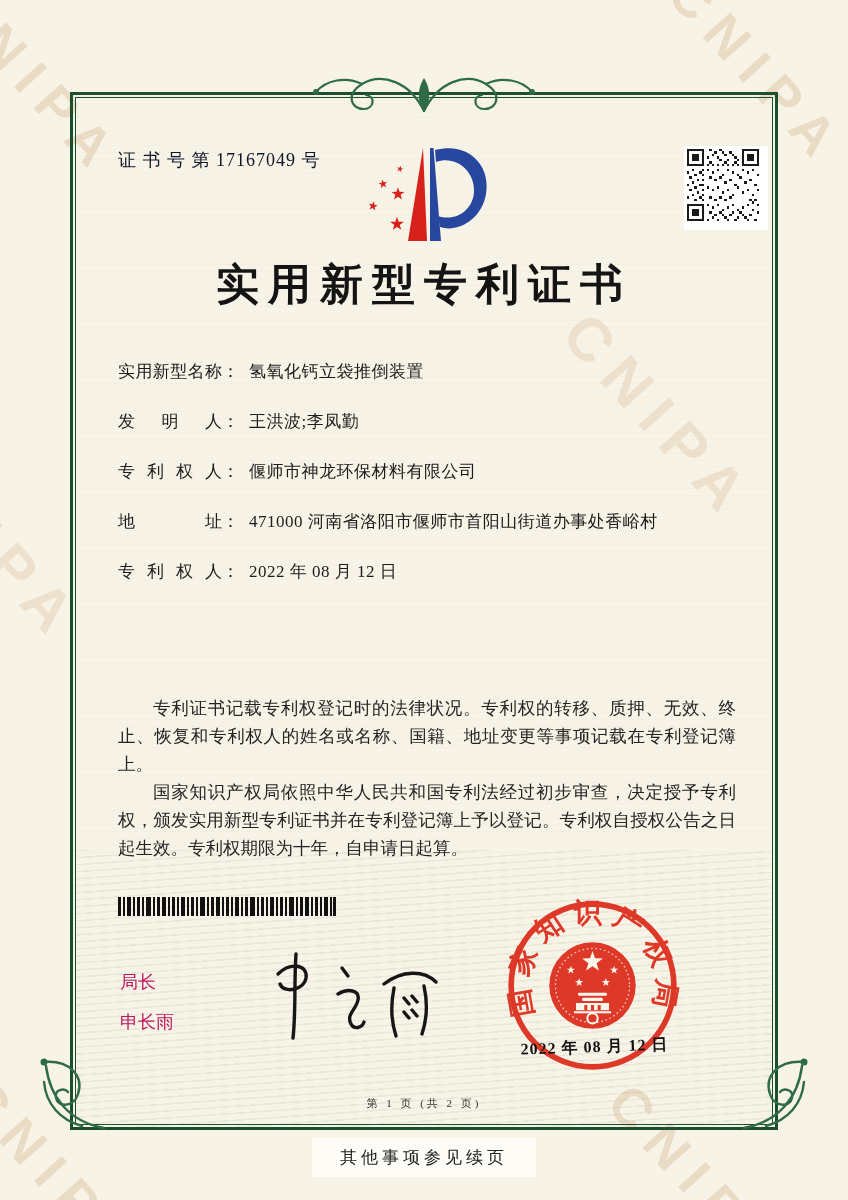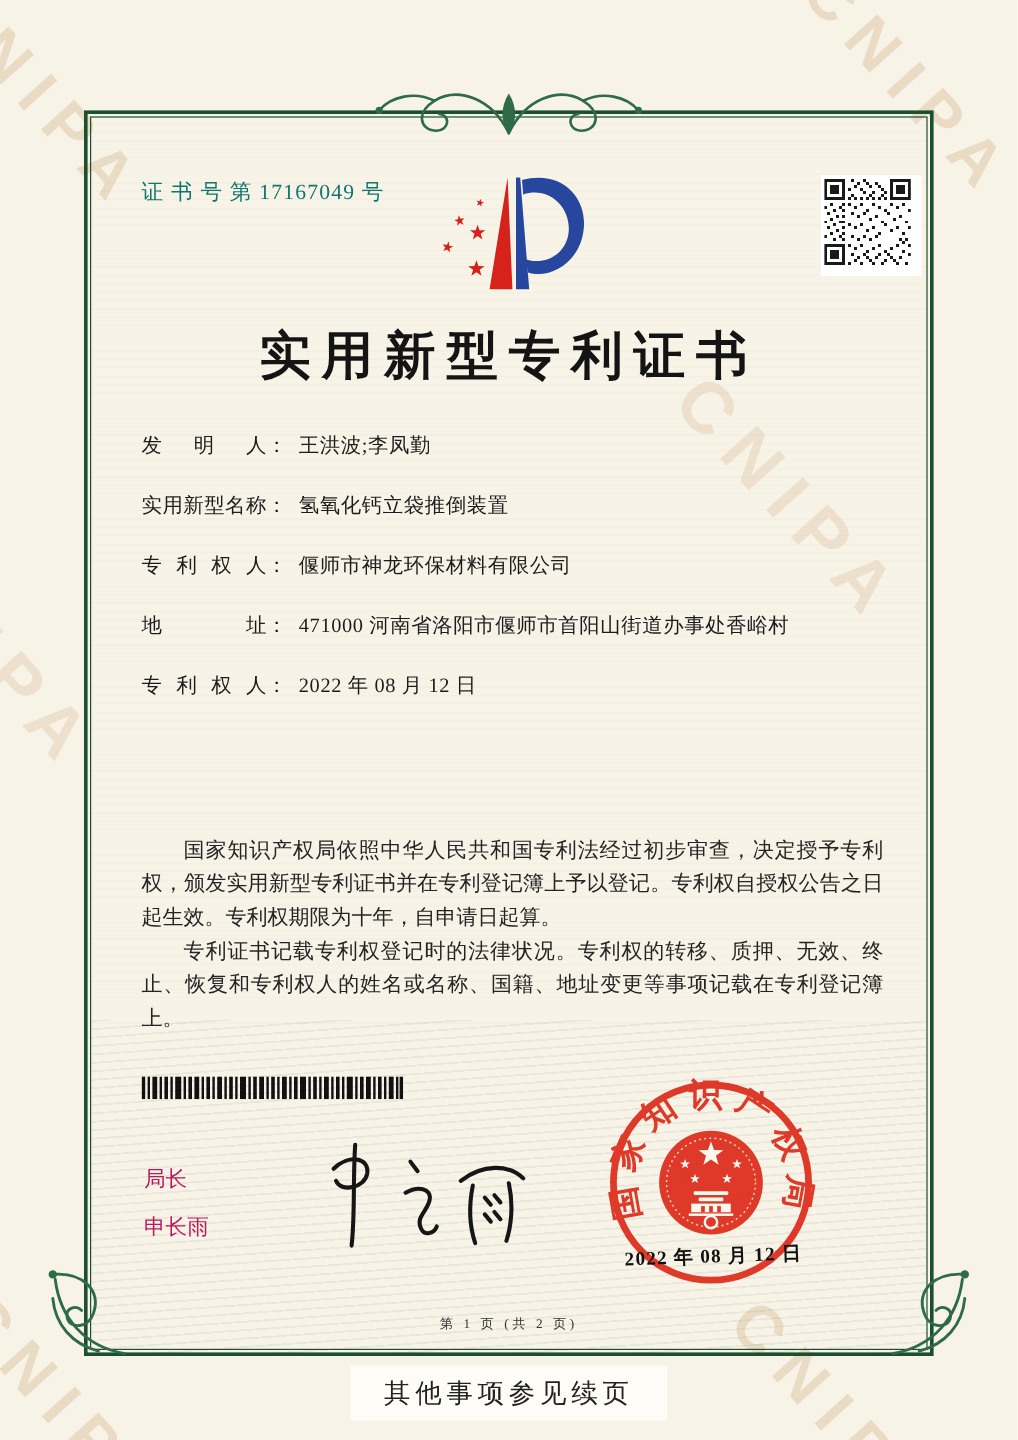--- a/index.html
+++ b/index.html
@@ -12,47 +12,47 @@
   .wm.big{font-size:60px;color:rgba(210,180,140,0.28);}
   
   .frame{position:absolute;z-index:1;left:70px;top:92px;right:70px;bottom:70px;
     border:3px solid #1c4f30;}
   .frame::after{content:"";position:absolute;inset:2px;border:1px solid #1c4f30;}
   .waves{position:absolute;z-index:1;left:76px;right:76px;top:850px;height:278px;
     background:repeating-linear-gradient(176deg,rgba(140,165,140,0.14) 0 1.5px,transparent 1.5px 7px);}
   .waves-soft{position:absolute;z-index:1;left:76px;right:76px;top:96px;height:760px;
     background:repeating-linear-gradient(180deg,rgba(150,170,150,0.05) 0 1px,transparent 1px 7px);}
   .content{position:absolute;z-index:2;inset:0;}
-  .cert-no{position:absolute;left:118px;top:148px;font-size:18px;letter-spacing:1px;color:#0f766e;}
+  .cert-no{position:absolute;left:118px;top:148px;font-size:18px;letter-spacing:1px;color:#0f172a;}
   .logo{position:absolute;left:352px;top:136px;}
   .qr{position:absolute;left:684px;top:146px;width:78px;height:78px;background:#fff;padding:3px;}
   .qr svg{display:block;width:72px;height:72px;}
   .title{position:absolute;left:0;top:256px;width:100%;text-align:center;
-    font-size:43px;font-weight:bold;letter-spacing:9px;color:#141414;margin-top:12px;}
+    font-size:43px;font-weight:bold;letter-spacing:9px;color:#141414;}
   .fields{position:absolute;left:118px;top:360px;width:622px;font-size:17px;}
   .field-row{position:relative;height:50px;white-space:nowrap;}
   .flabel{display:inline-block;width:104px;text-align:justify;text-align-last:justify;}
   .fcolon{display:inline-block;margin-right:10px;}
   .fvalue{letter-spacing:0.5px;}
   .grant-right{position:absolute;left:275px;top:0;}
   .paras{position:absolute;left:118px;top:694px;width:618px;font-size:17.5px;
     line-height:28px;text-align:justify;color:#242424;}
   .paras p{margin:0;text-indent:2em;}
   .barcode{position:absolute;left:118px;top:897px;}
   .officer{position:absolute;left:120px;top:970px;font-family:"Liberation Sans","DejaVu Sans",sans-serif;
     font-size:18px;color:#be185d;}
   .officer .name{margin-top:16px;}
   .signature{position:absolute;left:252px;top:938px;}
   .seal{position:absolute;left:505px;top:898px;width:175px;height:175px;}
   .seal-date{position:absolute;left:512px;top:1037px;width:165px;text-align:center;
     font-size:16px;font-weight:bold;letter-spacing:1px;color:#111;transform:rotate(-2deg);}
   .page-info{position:absolute;left:0;top:1096px;width:100%;text-align:center;
     font-size:11px;letter-spacing:3px;color:#333;}
   .cont-note{position:absolute;left:50%;top:1138px;transform:translateX(-50%);
-    background:#fdfcf7;padding:8px 28px;font-size:22px;letter-spacing:4px;color:#222;}
+    background:#fdfcf7;padding:8px 28px;font-size:17px;letter-spacing:4px;color:#222;}
   .ornament-top{position:absolute;left:298px;top:64px;z-index:2;}
   .ornament-bl{position:absolute;left:36px;top:1056px;z-index:2;}
   .ornament-br{position:absolute;left:740px;top:1056px;z-index:2;transform:scaleX(-1);}
 </style>
 </head>
 <body>
 
 <div class="page">
 
   <div class="wm" style="left:-22px;top:-28px;">CNIPA</div>
@@ -249,39 +249,39 @@
             <rect x="26" y="21" width="1" height="1"></rect>
             <rect x="28" y="25" width="1" height="1"></rect>
         </g>
       </svg>
     </div>
 
     <div class="title">实用新型专利证书</div>
 
     <div class="fields">
       <div class="field-row">
+        <span class="flabel">实用新型名称</span><span class="fcolon">：</span><span class="fvalue">氢氧化钙立袋推倒装置</span>
+      </div>
+      <div class="field-row">
         <span class="flabel">发明人</span><span class="fcolon">：</span><span class="fvalue">王洪波;李凤勤</span>
       </div>
       <div class="field-row">
-        <span class="flabel">实用新型名称</span><span class="fcolon">：</span><span class="fvalue">氢氧化钙立袋推倒装置</span>
-      </div>
-      <div class="field-row">
         <span class="flabel">专利权人</span><span class="fcolon">：</span><span class="fvalue">偃师市神龙环保材料有限公司</span>
       </div>
       <div class="field-row">
         <span class="flabel">地址</span><span class="fcolon">：</span><span class="fvalue">471000 河南省洛阳市偃师市首阳山街道办事处香峪村</span>
       </div>
       <div class="field-row">
         <span class="flabel">专利权人</span><span class="fcolon">：</span><span class="fvalue">2022 年 08 月 12 日</span>
       </div>
     </div>
 
     <div class="paras">
+      <p>专利证书记载专利权登记时的法律状况。专利权的转移、质押、无效、终止、恢复和专利权人的姓名或名称、国籍、地址变更等事项记载在专利登记簿上。</p>
       <p>国家知识产权局依照中华人民共和国专利法经过初步审查，决定授予专利权，颁发实用新型专利证书并在专利登记簿上予以登记。专利权自授权公告之日起生效。专利权期限为十年，自申请日起算。</p>
-      <p>专利证书记载专利权登记时的法律状况。专利权的转移、质押、无效、终止、恢复和专利权人的姓名或名称、国籍、地址变更等事项记载在专利登记簿上。</p>
     </div>
 
     <svg class="barcode" width="218" height="19" viewBox="0 0 218 19">
       <g fill="#111">
         <rect x="0" width="3" height="19"></rect>
           <rect x="5" width="2" height="19"></rect>
           <rect x="9" width="4" height="19"></rect>
           <rect x="15" width="2" height="19"></rect>
           <rect x="19" width="3" height="19"></rect>
           <rect x="24" width="2" height="19"></rect>

